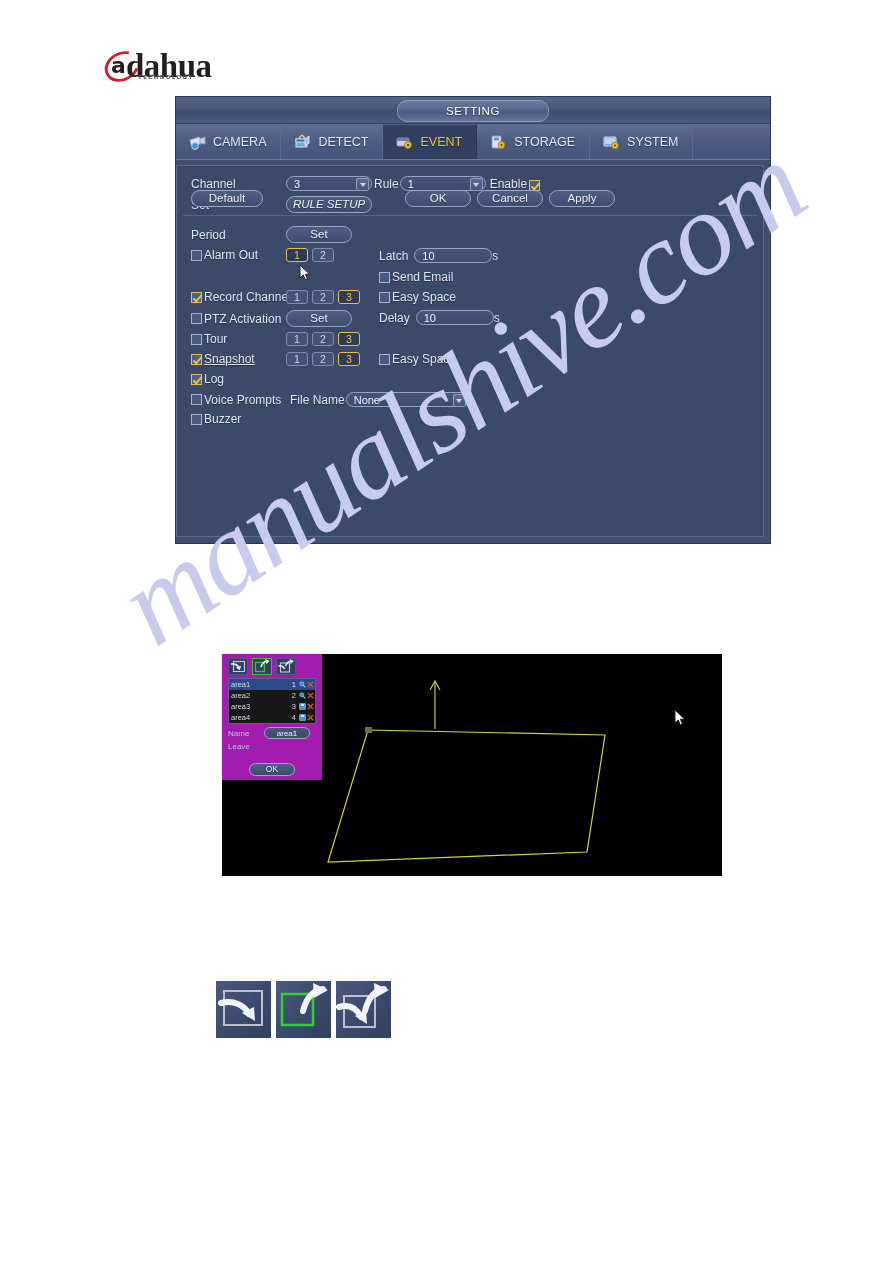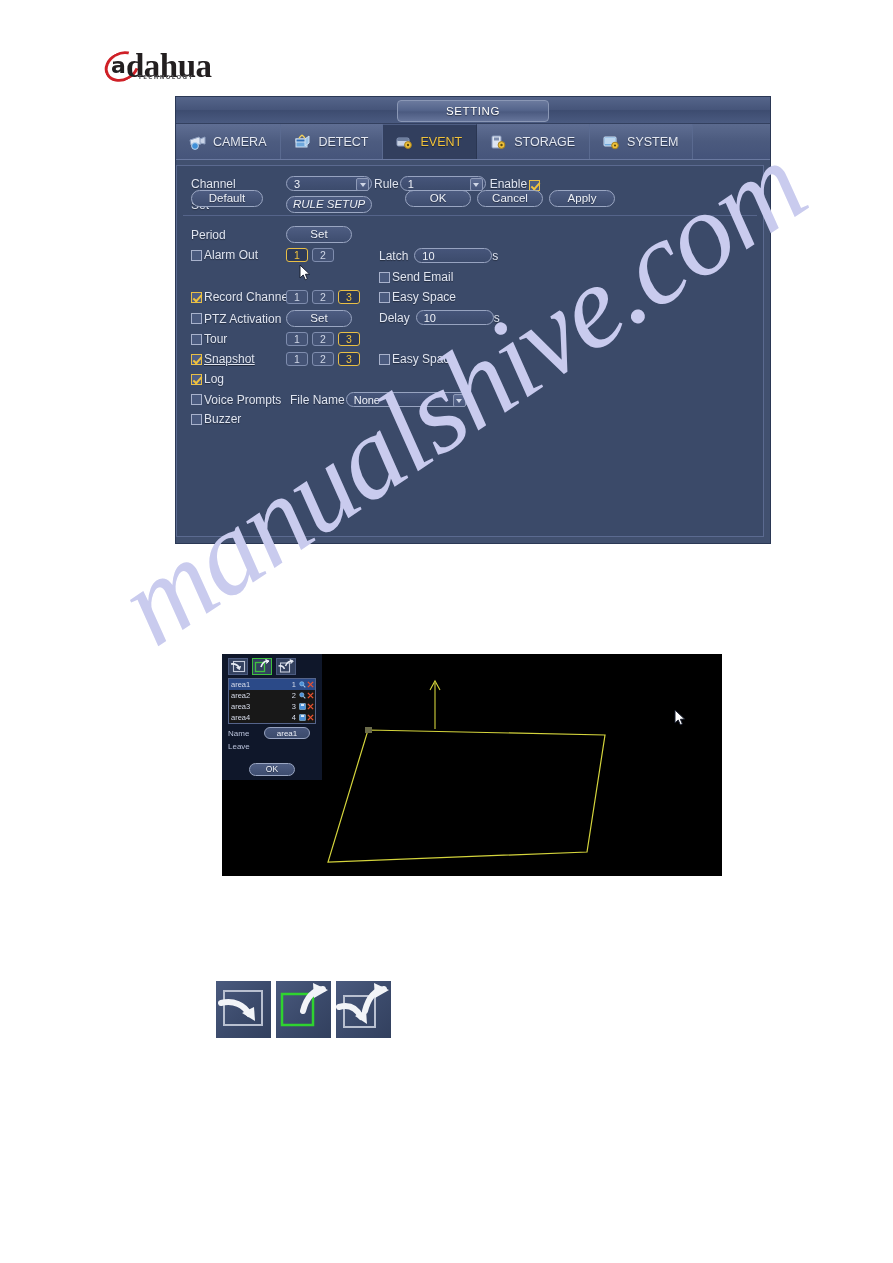--- a/index.html
+++ b/index.html
@@ -90,21 +90,21 @@
     background: linear-gradient(to bottom, #55658a 0%, #46557a 48%, #3d4c70 52%, #4a5a80 100%);
     border-bottom: 1px solid #33405f;
   }
   #title-pill {
     position: absolute;
     left: 50%; transform: translateX(-50%);
     top: 3px;
     width: 150px; height: 20px;
     line-height: 20px;
     text-align: center;
-    border-radius: 4px;
+    border-radius: 10px;
     background: linear-gradient(to bottom, #6b7a9e 0%, #55658c 45%, #4b5a80 55%, #65749a 100%);
     border: 1px solid #8a97b5;
     color: #ffffff;
     font-size: 11.5px;
     letter-spacing: 0.6px;
     text-shadow: 0 1px 1px rgba(0,0,0,.5);
   }
 
   
   #top-tabs {
@@ -309,21 +309,21 @@
     position: absolute;
     left: 222px; top: 654px;
     width: 500px; height: 222px;
     background: #000000;
     z-index: 4;
   }
   #area-panel {
     position: absolute;
     left: 0px; top: 0px;
     width: 100px; height: 126px;
-    background: #0f172a;
+    background: #a21caf;
     border: 1px solid #56659,;
     box-sizing: border-box;
     z-index: 6;
   }
   #area-tools {
     display: flex; gap: 4px;
     padding: 4px 0 3px 6px;
   }
   .tool {
     width: 20px; height: 17px;

